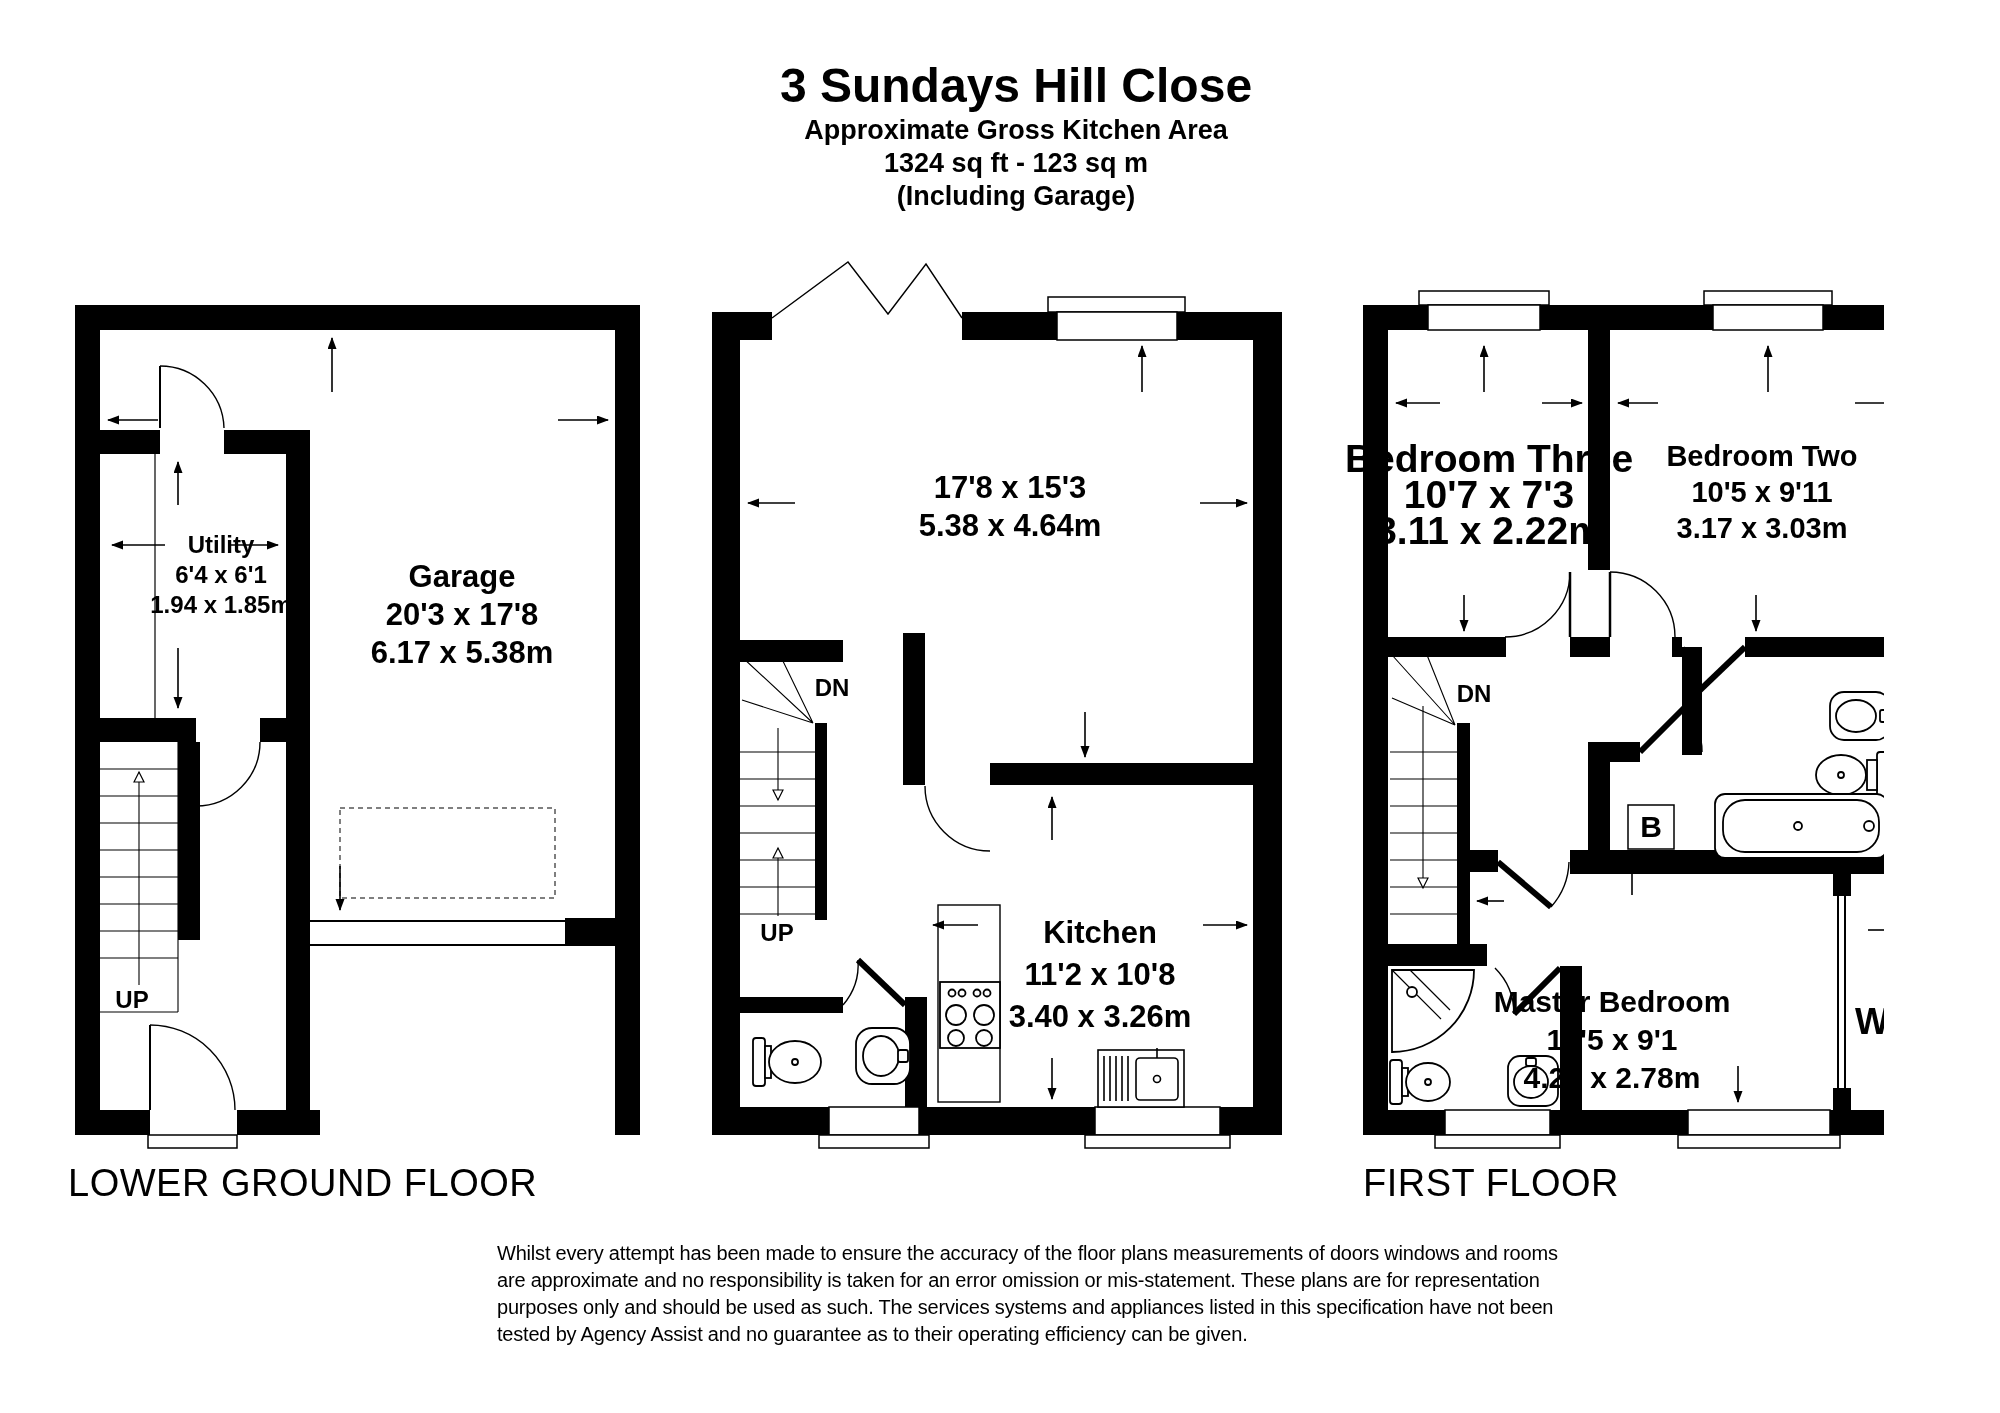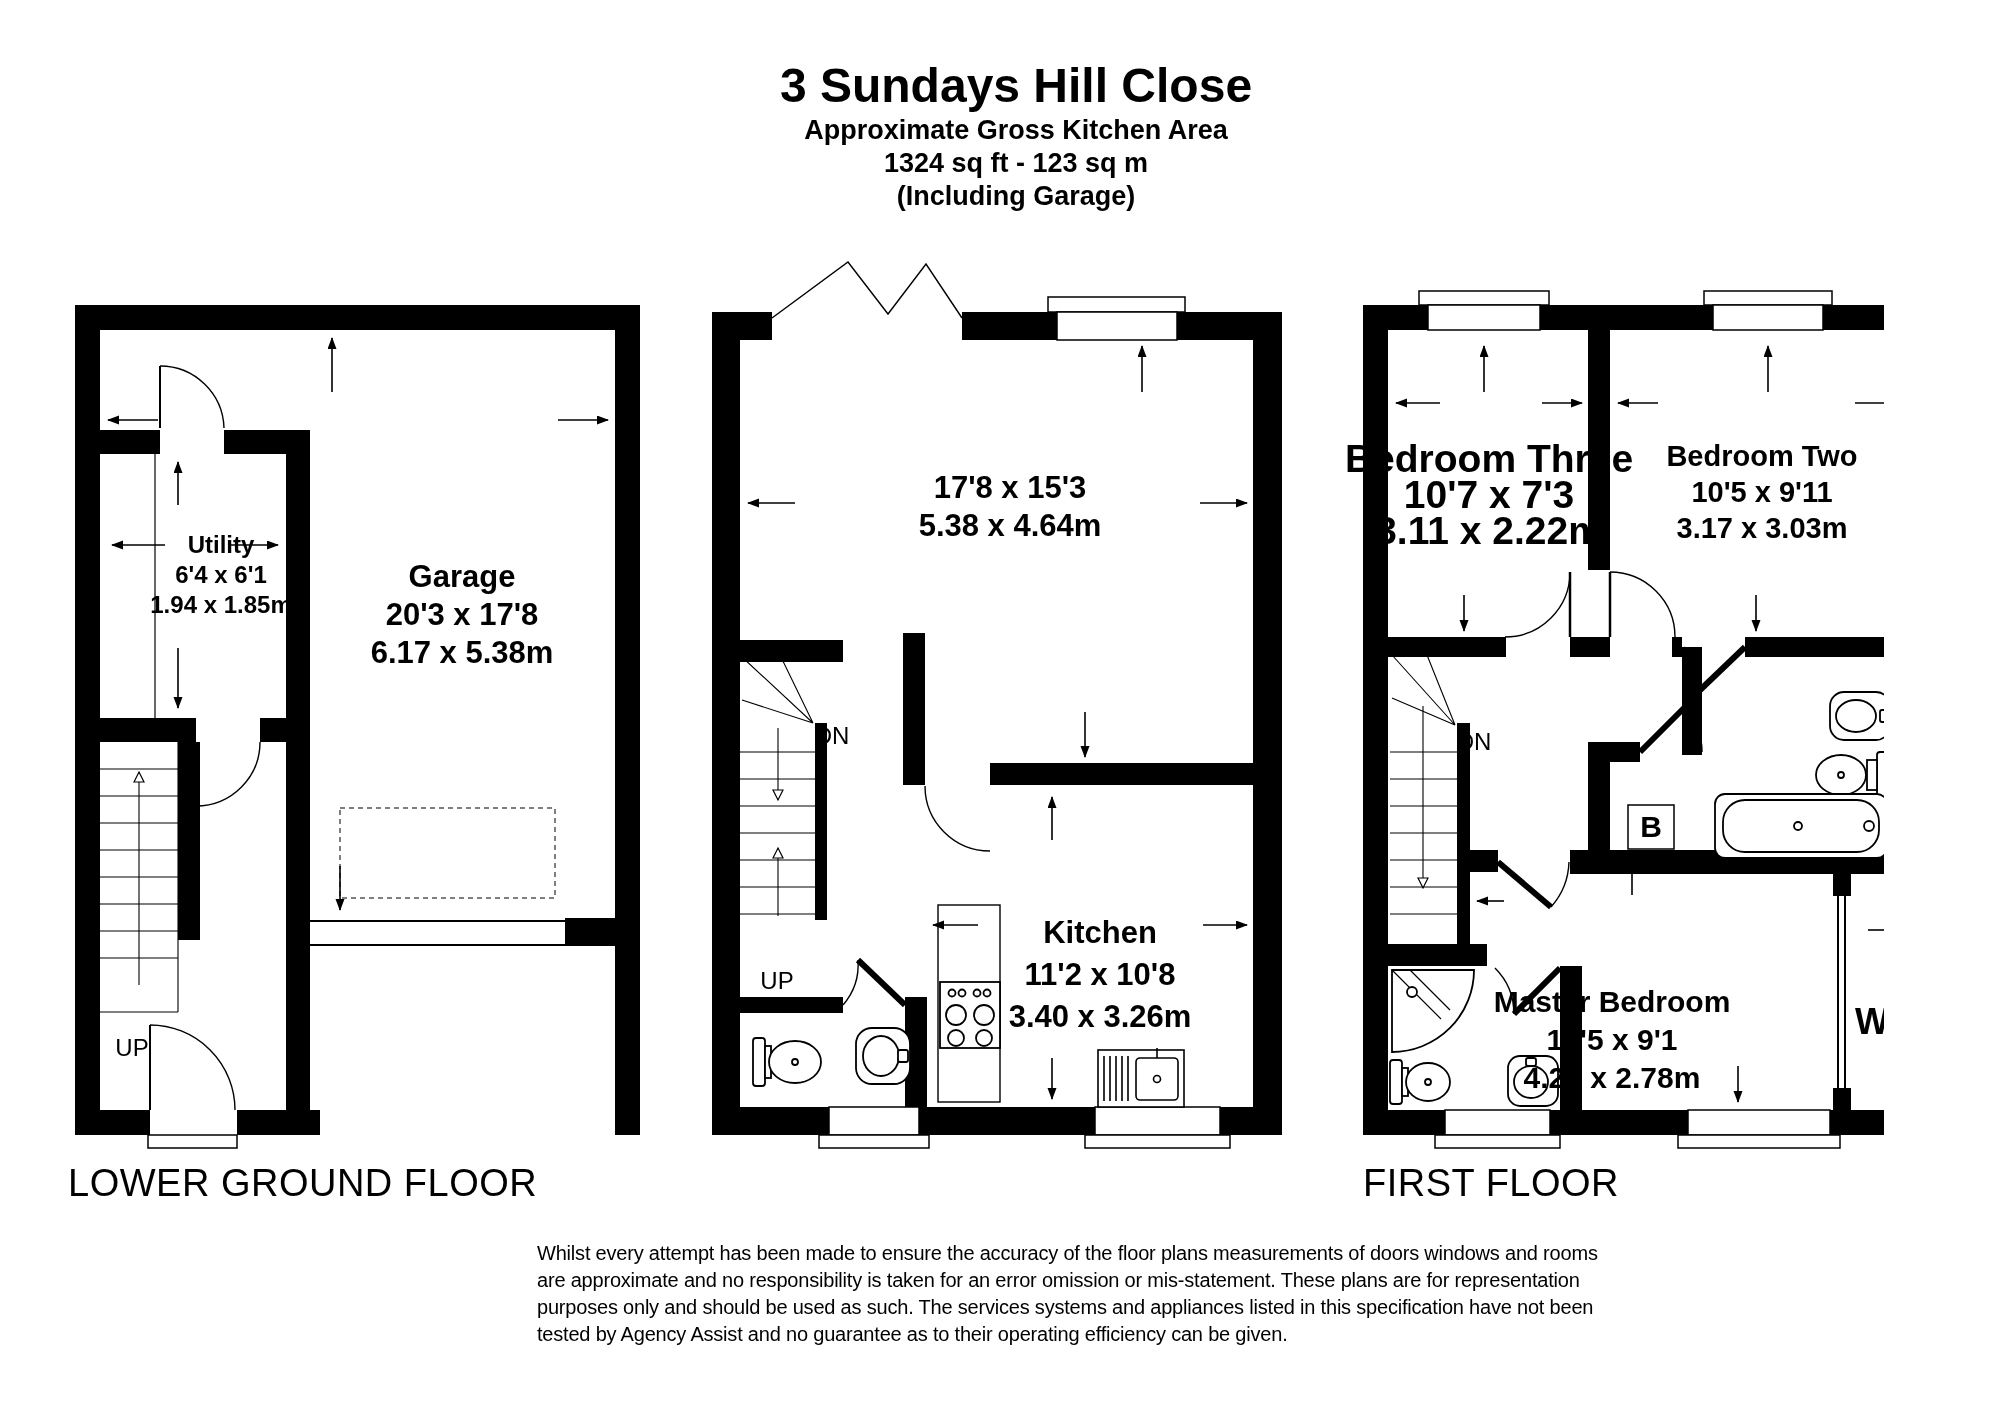--- a/index.html
+++ b/index.html
@@ -5,23 +5,23 @@
   html,body{margin:0;padding:0;background:#fff;}
   #stage{position:relative;width:1884px;height:1413px;background:#ffffff;
          font-family:"Liberation Sans", sans-serif;color:#000;overflow:hidden;}
   #plan-svg{position:absolute;left:0;top:0;}
   .txt{position:absolute;color:#000;}
   .center{transform:translate(-50%,-50%);text-align:center;white-space:nowrap;}
   .hcenter{transform:translateX(-50%);text-align:center;white-space:nowrap;}
   .title{font-size:48px;font-weight:bold;}
   .subtitle{font-size:27px;font-weight:bold;}
   .room-label{font-weight:bold;}
-  .small-label{font-weight:normal;font-size:24px;margin-top:48px;}
+  .small-label{font-weight:bold;font-size:24px;}
   .floor-label{font-size:38px;font-weight:normal;letter-spacing:0.5px;white-space:nowrap;}
-  .disclaimer{font-size:20px;line-height:27px;letter-spacing:-0.2px;width:1080px;white-space:normal;margin-left:40px;}
+  .disclaimer{font-size:20px;line-height:27px;letter-spacing:-0.2px;width:1080px;white-space:normal;}
 </style>
 </head>
 <body>
 
 <div id="stage">
 
 <svg id="plan-svg" width="2000" height="1413" viewBox="0 0 2000 1413">
   <defs>
     <marker id="ah" markerUnits="userSpaceOnUse" markerWidth="13" markerHeight="10" refX="11" refY="4.5" orient="auto">
       <path d="M0,0 L12,4.5 L0,9 Z" fill="#000"></path>

